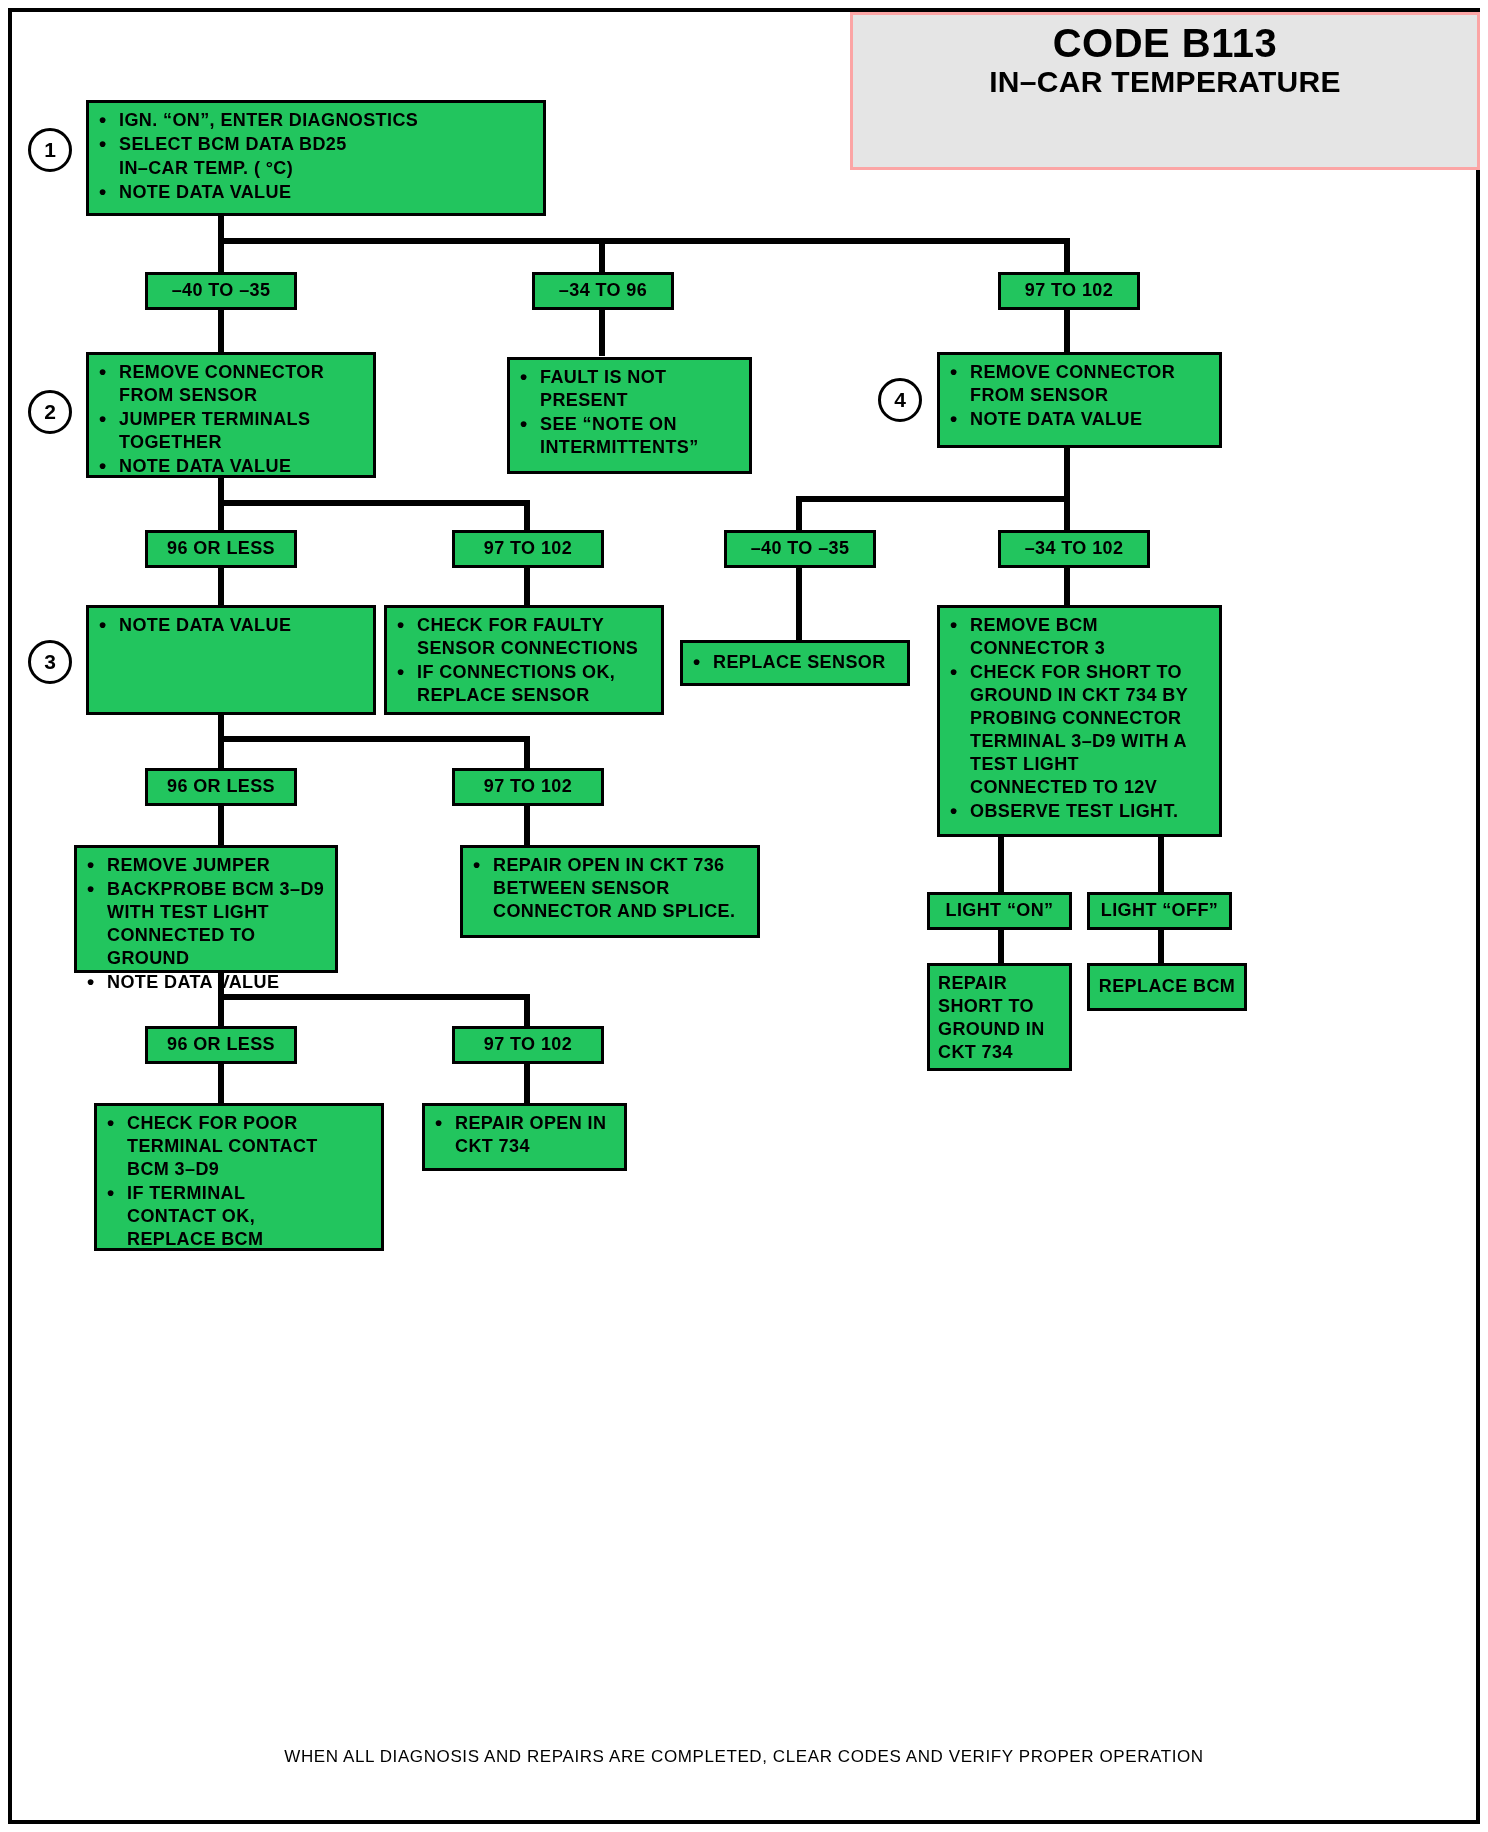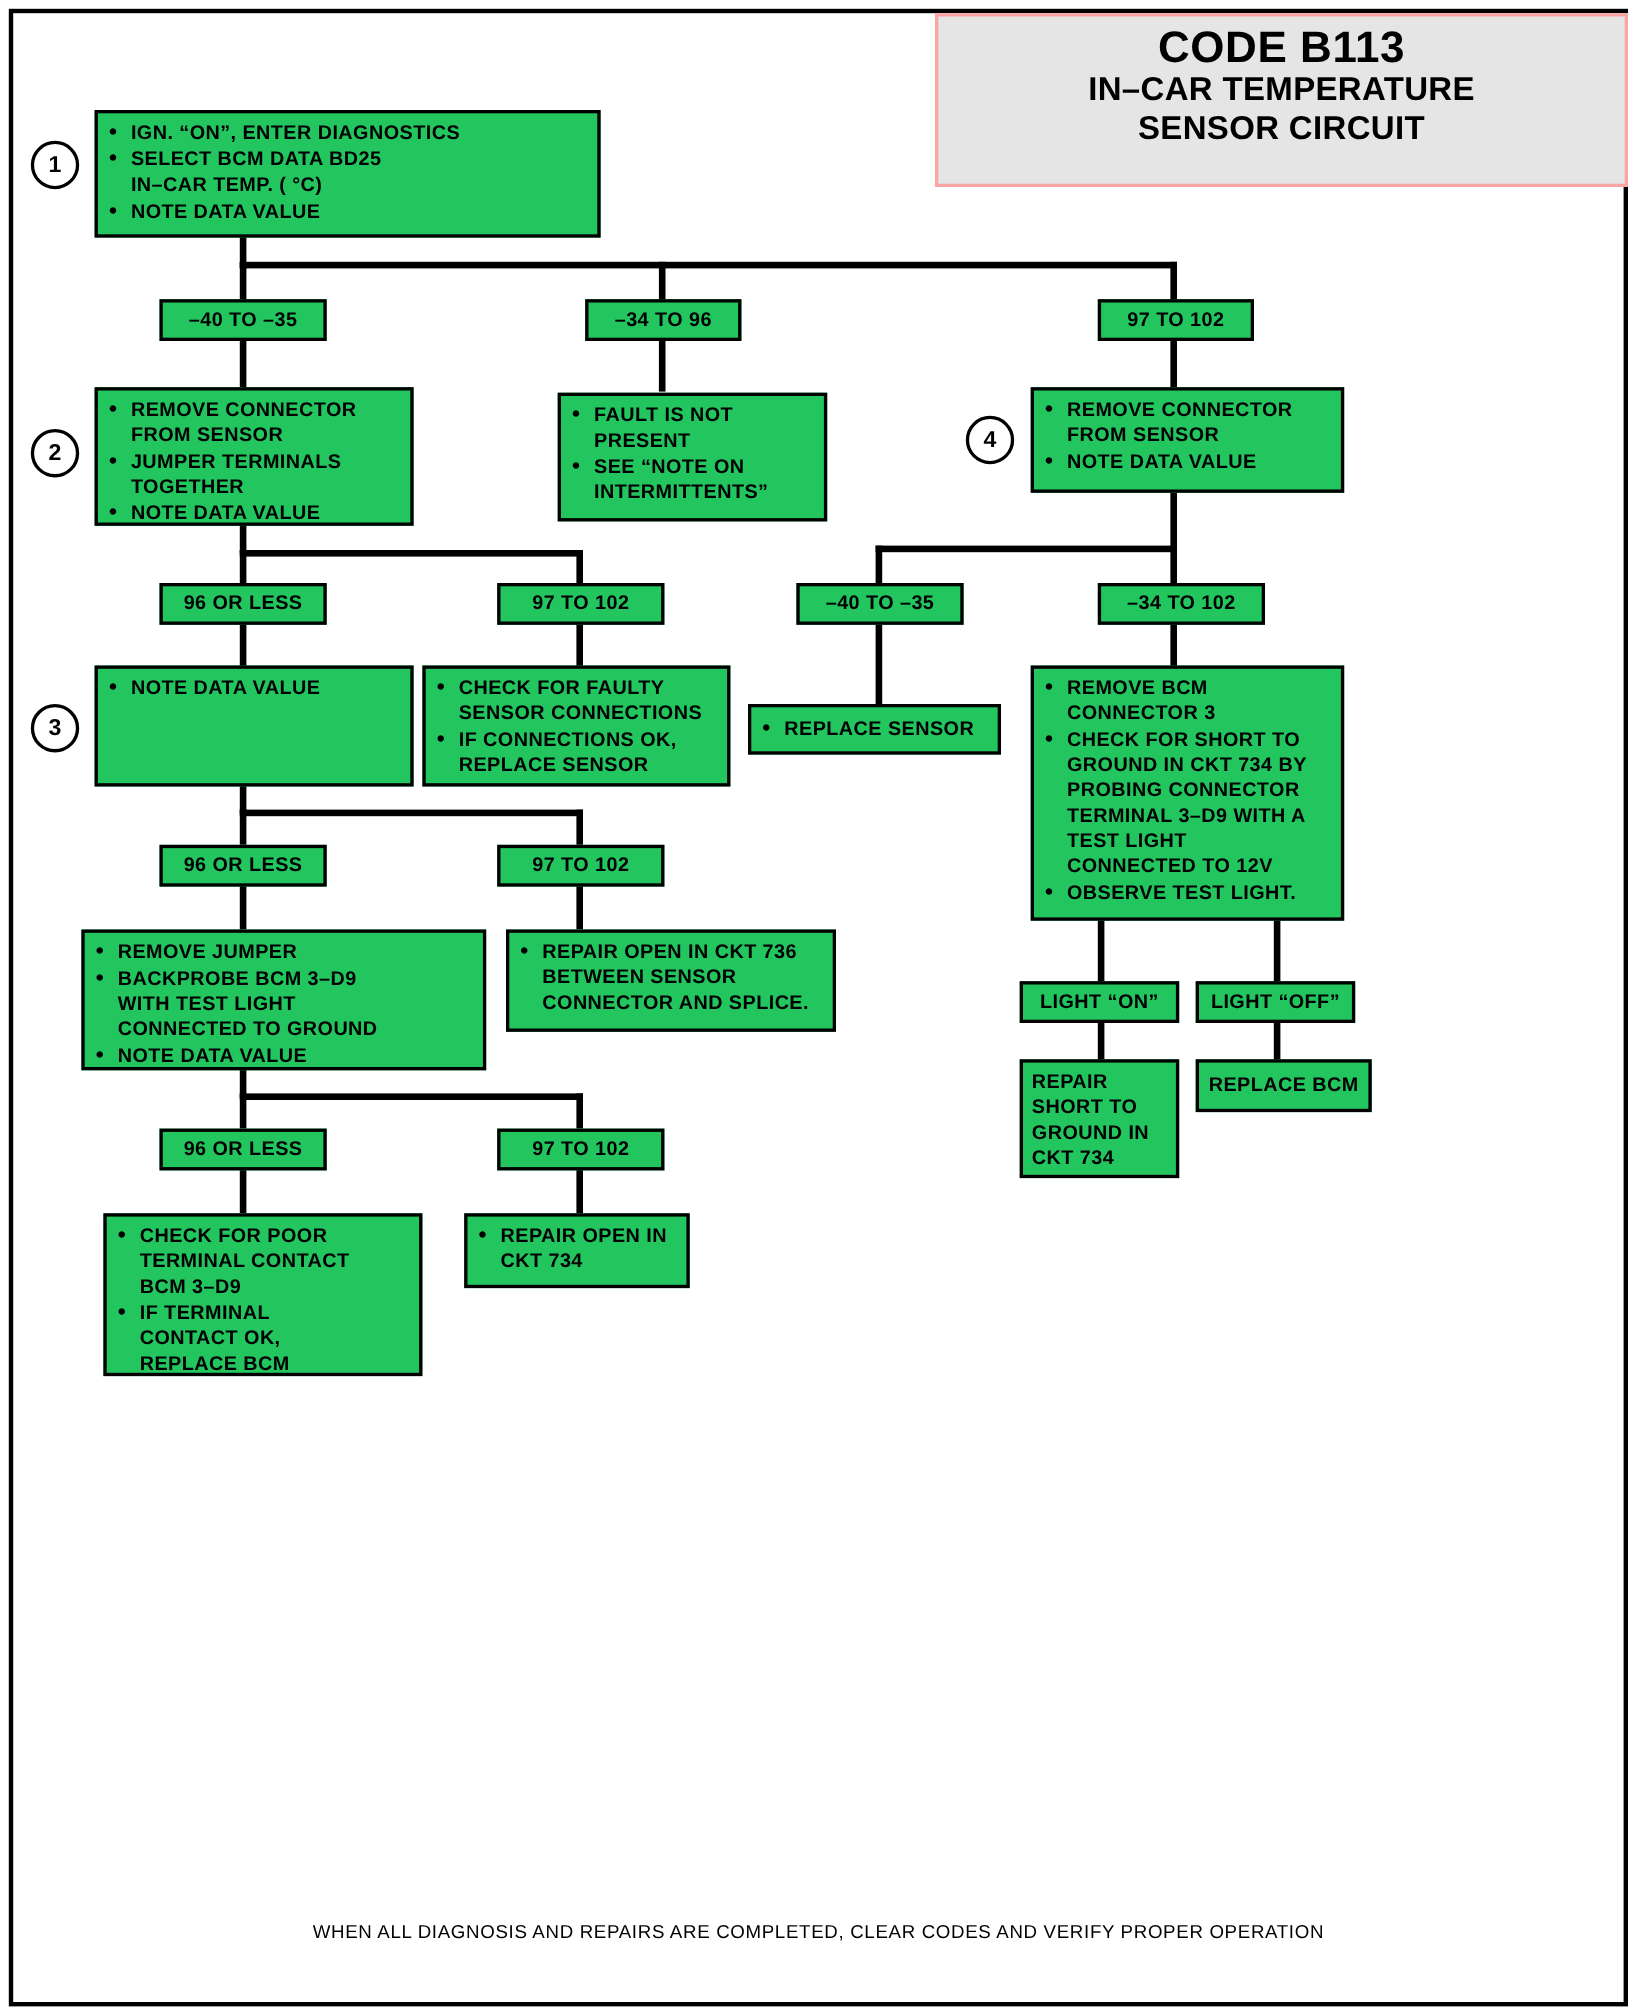--- a/index.html
+++ b/index.html
@@ -124,21 +124,20 @@
     <div class="ln" style="left:512px; top:1049px; width:6px; height:42px;"></div>
 
     <div class="ln" style="left:986px; top:824px; width:6px; height:58px;"></div>
     <div class="ln" style="left:1146px; top:824px; width:6px; height:58px;"></div>
     <div class="ln" style="left:986px; top:917px; width:6px; height:36px;"></div>
     <div class="ln" style="left:1146px; top:917px; width:6px; height:36px;"></div>
 
     <div class="title-box" style="left:838px; top:0px; width:630px; height:158px;">
       <div class="title-main">CODE B113</div>
       <div class="title-sub">IN–CAR TEMPERATURE</div>
-      <div class="title-sub">SENSOR CIRCUIT</div>
     </div>
 
     <div class="step-num" style="left:16px; top:116px;">1</div>
     <div class="box" style="left:74px; top:88px; width:460px; height:116px; font-size:18px;">
       <ul>
         <li>IGN. “ON”, ENTER DIAGNOSTICS</li>
         <li>SELECT BCM DATA BD25</li>
         <li class="cont">IN–CAR TEMP. ( °C)</li>
         <li>NOTE DATA VALUE</li>
       </ul>
@@ -214,21 +213,21 @@
 TERMINAL 3–D9 WITH A
 TEST LIGHT
 CONNECTED TO 12V</li>
         <li>OBSERVE TEST LIGHT.</li>
       </ul>
     </div>
 
     <div class="box plain" style="left:133px; top:756px; width:152px; height:38px; font-size:18px;">96 OR LESS</div>
     <div class="box plain" style="left:440px; top:756px; width:152px; height:38px; font-size:18px;">97 TO 102</div>
 
-    <div class="box" style="left:62px; top:833px; width:368px; height:128px; font-size:18px;">
+    <div class="box" style="left:62px; top:833px; width:264px; height:128px; font-size:18px;">
       <ul>
         <li>REMOVE JUMPER</li>
         <li>BACKPROBE BCM 3–D9
 WITH TEST LIGHT
 CONNECTED TO GROUND</li>
         <li>NOTE DATA VALUE</li>
       </ul>
     </div>
 
     <div class="box" style="left:400px; top:833px; width:300px; height:93px; font-size:18px;margin-left:48px;">

